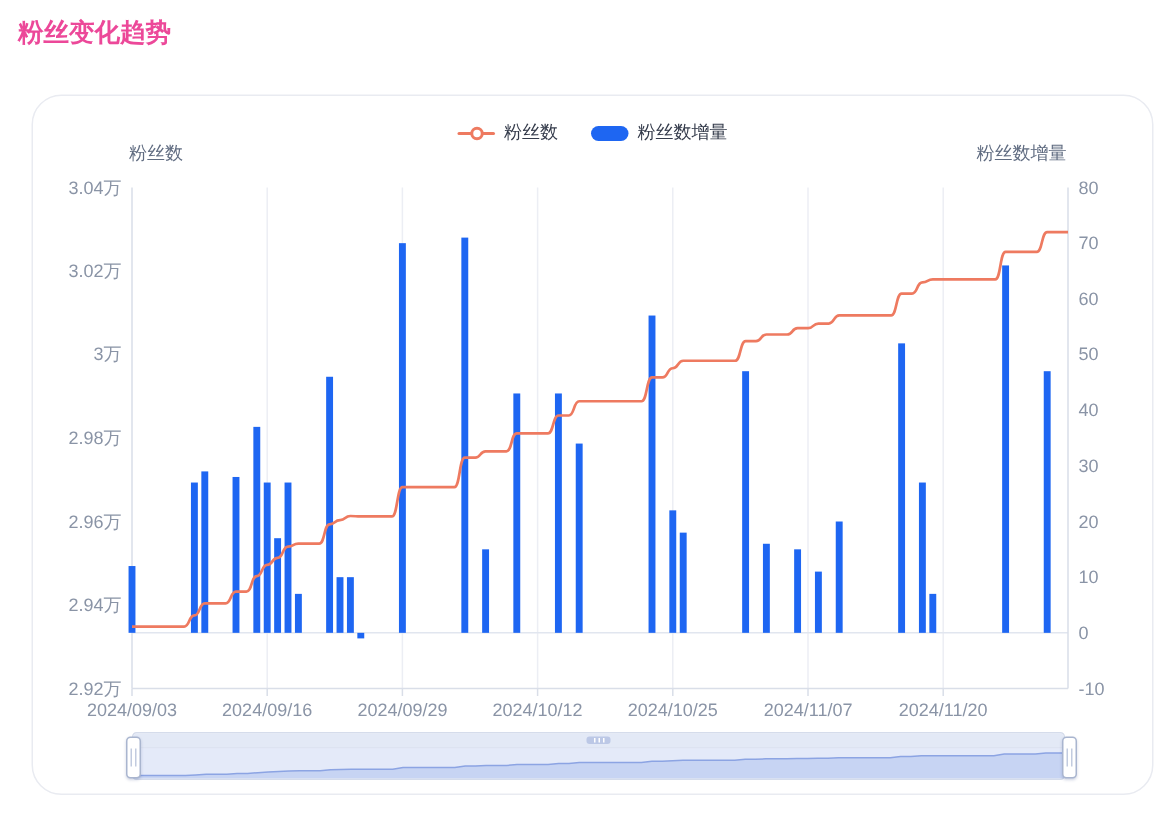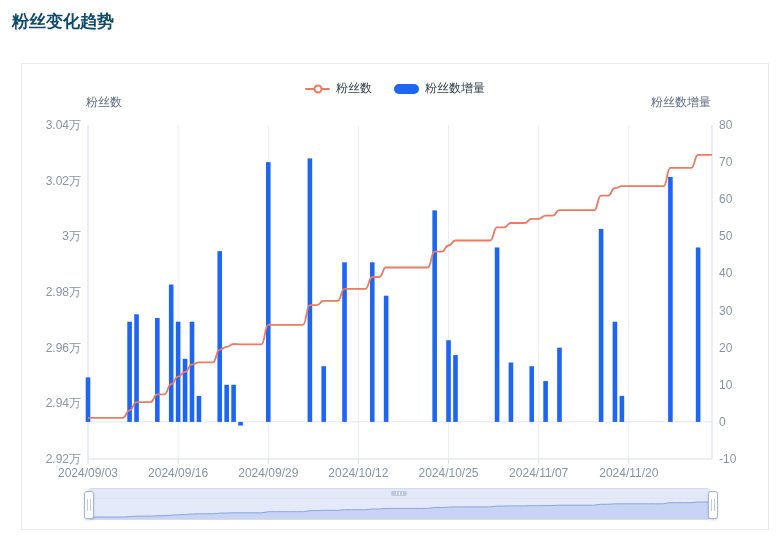--- a/index.html
+++ b/index.html
@@ -1,19 +1,19 @@
 <!DOCTYPE html>
 <html><head>
 <meta charset="utf-8">
 <style>
   html,body{margin:0;padding:0;background:#ffffff;width:778px;height:543px;overflow:hidden;
     font-family:"Liberation Sans","DejaVu Sans",sans-serif;}
-  .page-title{position:absolute;left:12px;top:10px;font-size:17px;font-weight:700;color:#0c4a6e;}
+  .page-title{position:absolute;left:12px;top:10px;font-size:17px;font-weight:700;color:#ec4899;}
   .card{position:absolute;left:21px;top:63px;width:746px;height:465px;background:#fff;
-    border:1px solid #e9ebf1;border-radius:0;}
+    border:1px solid #e9ebf1;border-radius:20px;}
   .legend{position:absolute;left:0;top:16px;width:100%;display:flex;justify-content:center;gap:22px;}
   .legend-item{display:flex;align-items:center;gap:6px;cursor:pointer;}
   .legend-item .txt{font-size:12px;color:#333a4a;}
   .marker-line{position:relative;width:25px;height:2px;background:#ee7a60;border-radius:1px;}
   .marker-line .dot{position:absolute;left:50%;top:50%;transform:translate(-50%,-50%);
     width:5px;height:5px;background:#fff;border:2px solid #ee7a60;border-radius:50%;}
   .marker-bar{width:25px;height:10px;background:#1e66f2;border-radius:5px;}
   .axis-name{position:absolute;top:30px;font-size:12px;color:#5f6b80;}
   .axis-name.left{left:64px;}
   .axis-name.right{right:57px;}

